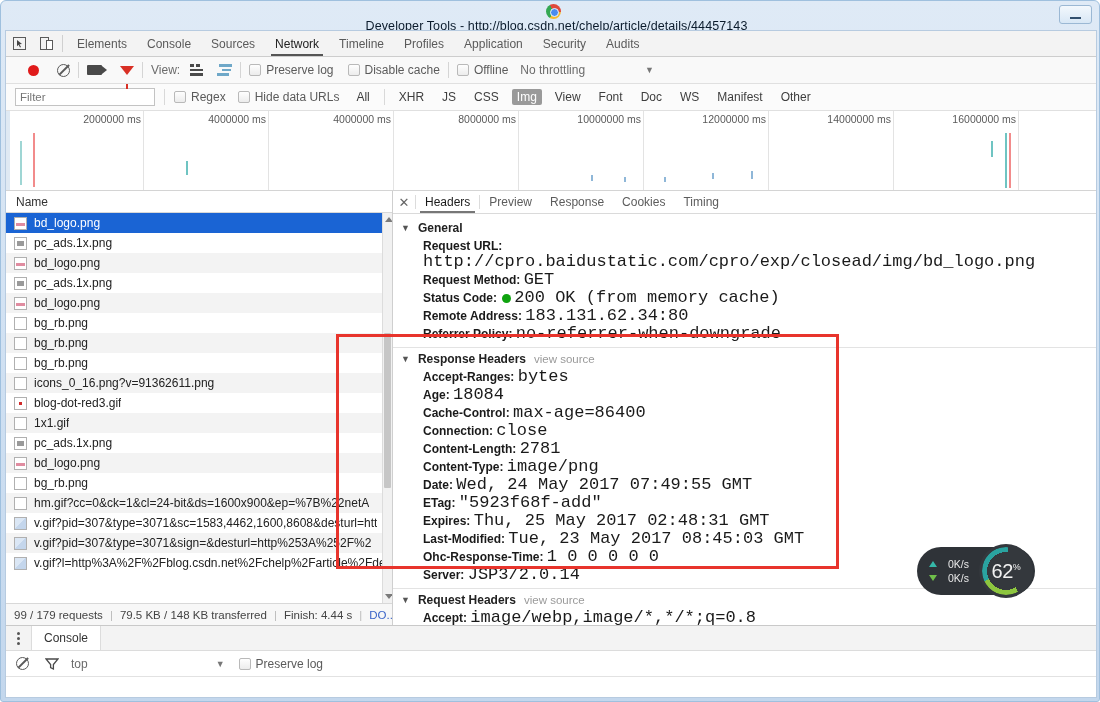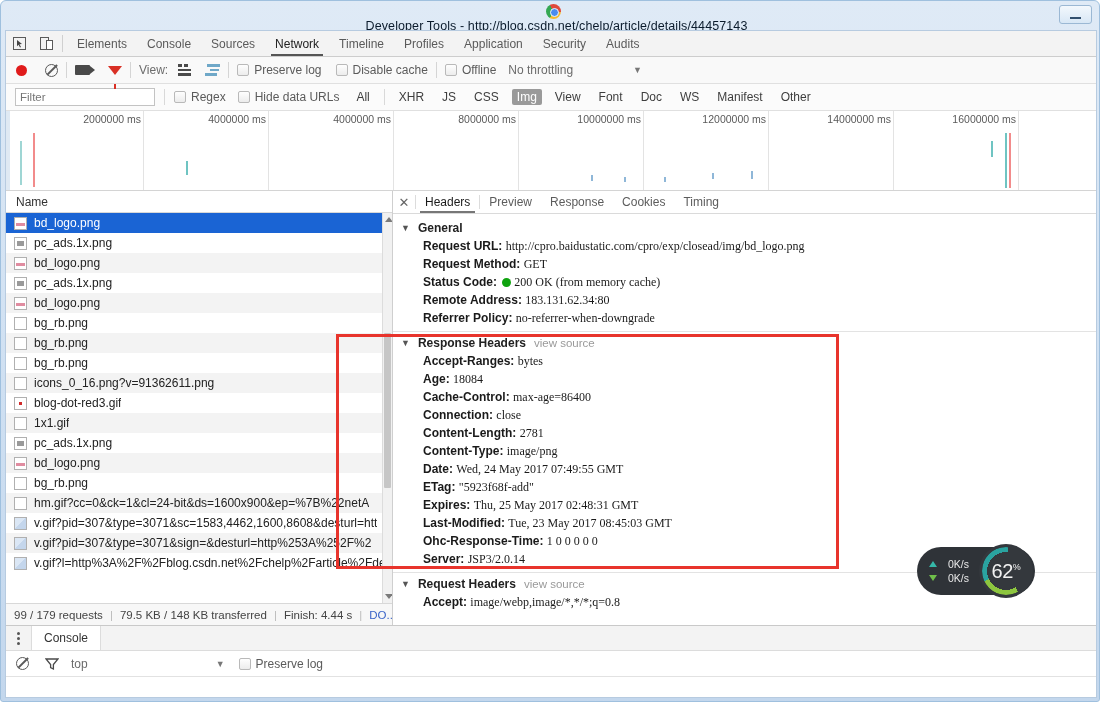--- a/index.html
+++ b/index.html
@@ -86,21 +86,21 @@
     height: 2px; background: #555;
   }
 
   
   #nettoolbar {
     height: 27px; flex: none;
     display: flex; align-items: center;
     border-bottom: 1px solid #e0e0e0;
     background: #f9f9f9;
     font-size: 12px; color: #3b3b3b;
-    padding-left: 10px; gap: 0px;
+    padding-left: 22px; gap: 0px;
   }
   #nettoolbar .vsep { width:1px; height:16px; background:#d5d5d5; margin: 0 8px; }
   .record-dot { width:11px; height:11px; border-radius:50%; background:#e01b1b; }
   .clear-icon { width:13px; height:13px; border-radius:50%; border:1.6px solid #5a5a5a; position:relative; }
   .clear-icon::after { content:""; position:absolute; left:-1px; top:4.4px; width:14px; height:1.6px; background:#5a5a5a; transform:rotate(-45deg); }
   .cam-icon { width:15px; height:10px; background:#4a4a4a; border-radius:1px; position:relative; }
   .cam-icon::after { content:""; position:absolute; right:-5px; top:1px; border-left:5px solid #4a4a4a; border-top:4px solid transparent; border-bottom:4px solid transparent; }
   .funnel-icon { width:0;height:0; border-left:7px solid transparent; border-right:7px solid transparent; border-top:9px solid #d93025; position:relative; }
   .funnel-icon::after { content:""; position:absolute; left:-1.2px; top:9px; width:2.4px; height:5px; background:#d93025; }
   .list-icon { display:flex; flex-direction:column; gap:2px; }
@@ -216,21 +216,21 @@
 
   #dcontent { flex: 1 1 auto; overflow: hidden; padding: 5px 0 0 0; font-size: 12px; position: relative; }
   .sec-title {
     display: flex; align-items: center; gap: 8px;
     font-weight: bold; color: #222; padding: 2px 0 2px 8px;
   }
   .tri { color: #555; font-size: 9px; }
   .viewsrc { font-weight: normal; color: #9a9a9a; font-size: 11.5px; }
   .hrow { padding: 1px 0 1px 30px; line-height: 16px; color: #111; }
   .hk { font-weight: bold; color: #1a1a1a; }
-  .hv { font-family: Liberation Serif, serif; font-size: 12px; color: #1a1a1a; }
+  .hv { font-family: Liberation Mono, monospace; font-size: 17px; color: #1a1a1a; }
   .status-dot { display:inline-block; width: 9px; height: 9px; border-radius: 50%; background: #0fa30f; vertical-align: middle; margin: 0 3px 1px 2px; }
   .sec-divider { border-top: 1px solid #e3e3e3; margin: 4px 0 2px 0; }
 
   
   #annot-rect {
     position: absolute; pointer-events: none;
     border: 3px solid #e8342c;
   }
 
   

